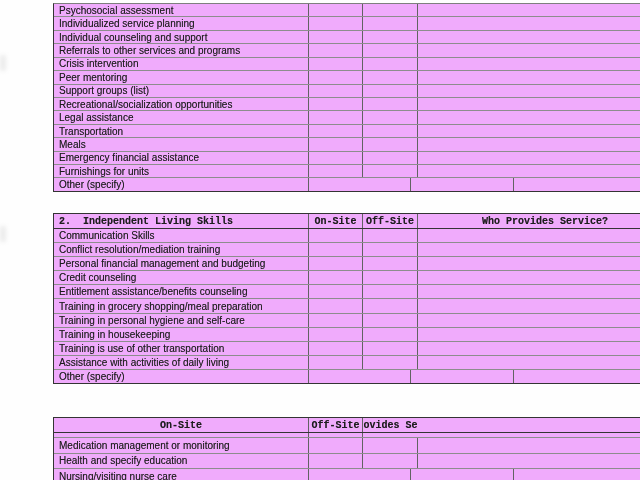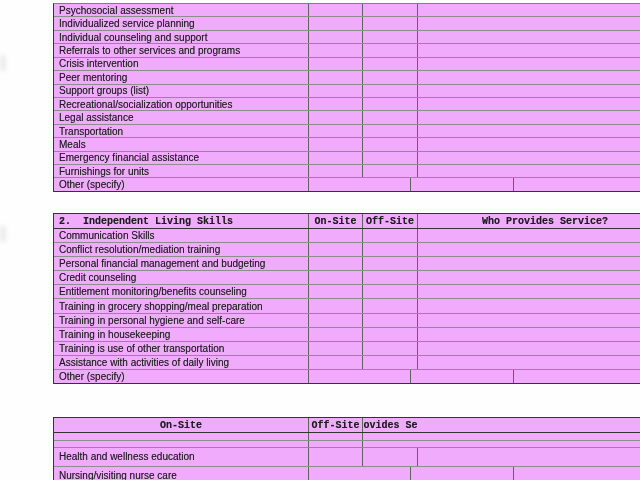--- a/index.html
+++ b/index.html
@@ -200,21 +200,21 @@
         <div class="cell center"></div>
         <div class="cell"></div>
       </div>
       <div class="t-row">
         <div class="cell">Credit counseling</div>
         <div class="cell center"></div>
         <div class="cell center"></div>
         <div class="cell"></div>
       </div>
       <div class="t-row">
-        <div class="cell">Entitlement monitoring/benefits counseling</div>
+        <div class="cell">Entitlement assistance/benefits counseling</div>
         <div class="cell center"></div>
         <div class="cell center"></div>
         <div class="cell"></div>
       </div>
       <div class="t-row">
         <div class="cell">Training in grocery shopping/meal preparation</div>
         <div class="cell center"></div>
         <div class="cell center"></div>
         <div class="cell"></div>
       </div>
@@ -255,26 +255,27 @@
         <div class="cell center">On-Site</div>
         <div class="cell center">Off-Site</div>
         <div class="cell center">Who Provides Service?</div>
       </div>
       <div class="t-row">
         <div class="cell center"></div>
         <div class="cell center"></div>
         <div class="cell"></div>
       </div>
       <div class="t-row">
-        <div class="cell center"></div>
-        <div class="cell center"></div>
-        <div class="cell"></div>
-      </div>
-      <div class="t-row">
-        <div class="cell">Health and wellness education</div>
+        <div class="cell">Medication management or monitoring</div>
+        <div class="cell center"></div>
+        <div class="cell center"></div>
+        <div class="cell"></div>
+      </div>
+      <div class="t-row">
+        <div class="cell">Health and specify education</div>
         <div class="cell center"></div>
         <div class="cell center"></div>
         <div class="cell"></div>
       </div>
       <div class="t-row">
         <div class="cell">Nursing/visiting nurse care</div>
         <div class="cell center"></div>
         <div class="cell center"></div>
         <div class="cell"></div>
       </div>

